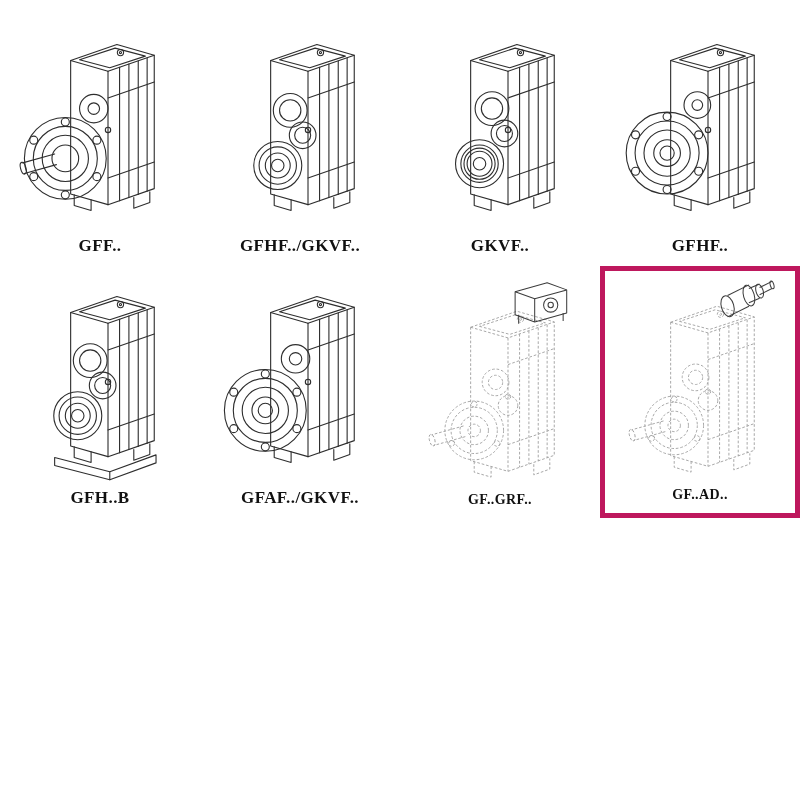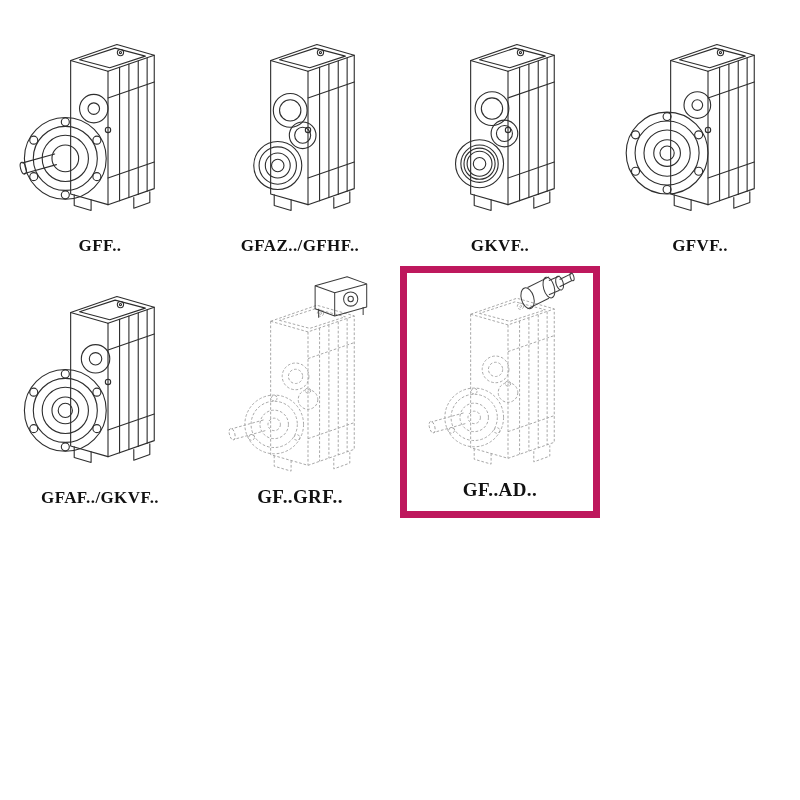--- a/index.html
+++ b/index.html
@@ -3,25 +3,25 @@
 <meta charset="utf-8">
 <style>
   *{margin:0;padding:0;box-sizing:border-box}
   html,body{width:800px;height:800px;background:#fff;overflow:hidden}
   body{font-family:"Liberation Serif",serif}
   .page{width:800px;height:800px;display:grid;grid-template-columns:repeat(4,200px);grid-template-rows:266px 252px 282px;background:#fff}
   .cell{display:flex;flex-direction:column;align-items:center;justify-content:flex-end;padding:4px 0 10px;background:#fff}
   .fig{flex:1;display:flex;align-items:flex-end;justify-content:center}
   svg.draw{width:172px;height:209px;display:block}
   .label{font-weight:700;font-size:17px;color:#111;letter-spacing:.4px;white-space:nowrap;text-align:center;margin-top:2px}
-  .label-lg{font-size:19px}
+  .label-lg{font-size:14px}
   .sol{stroke:#2e2e2e;stroke-width:1.25;fill:none;stroke-linejoin:round;stroke-linecap:round}
   .ph{stroke:#9d9d9d;stroke-width:1;fill:none;stroke-dasharray:3 2.1;stroke-linejoin:round}
   .att{stroke:#3c3c3c;stroke-width:1.15;fill:none;stroke-dasharray:none;stroke-linejoin:round}
-  .boxed{border:7px solid #be185d}
+  .boxed{border:5px solid #be185d}
   .defs-holder{position:absolute;width:0;height:0;overflow:hidden}
 </style>
 </head>
 <body>
 
 <svg class="defs-holder" aria-hidden="true">
   <defs>
     <g id="bodyL">
       <path d="M62 40 L114 22 L156 34 L156 184 L104 202 L62 190 Z"></path>
       <path d="M62 40 L104 52 L156 34"></path>
@@ -107,21 +107,21 @@
 
   <div class="cell">
     <div class="fig">
       <svg class="draw" viewBox="0 0 190 235">
         <g class="sol">
           <use href="#bodyL"></use>
           <use href="#boreSet" x="70" y="158"></use>
         </g>
       </svg>
     </div>
-    <div class="label">GFAZ../GFHF..</div>
+    <div class="label">GFHF../GKVF..</div>
   </div>
 
   <div class="cell">
     <div class="fig">
       <svg class="draw" viewBox="0 0 190 235">
         <g class="sol">
           <use href="#bodyL"></use>
           <use href="#boreSet" x="72" y="156"></use>
           <circle cx="72" cy="156" r="17.5"></circle>
         </g>
@@ -137,24 +137,36 @@
           <use href="#bodyL"></use>
           <circle cx="92" cy="90" r="15"></circle>
             <circle cx="92" cy="90" r="6"></circle>
           <g transform="translate(58,144)">
             <use href="#flange6"></use>
             <circle r="8"></circle>
           </g>
         </g>
       </svg>
     </div>
-    <div class="label">GFVF..</div>
-  </div>
-
-
+    <div class="label">GFHF..</div>
+  </div>
+
+
+  <div class="cell">
+    <div class="fig">
+      <svg class="draw" viewBox="0 0 190 235">
+        <g class="sol">
+          <use href="#bodyL"></use>
+          <use href="#boreSet" x="70" y="156"></use>
+          <use href="#basePlate"></use>
+        </g>
+      </svg>
+    </div>
+    <div class="label">GFH..B</div>
+  </div>
 
 
 
   <div class="cell">
     <div class="fig">
       <svg class="draw" viewBox="0 0 190 235">
         <g class="sol">
           <use href="#bodyL"></use>
           <circle cx="90" cy="92" r="16"></circle>
             <circle cx="90" cy="92" r="7"></circle>

